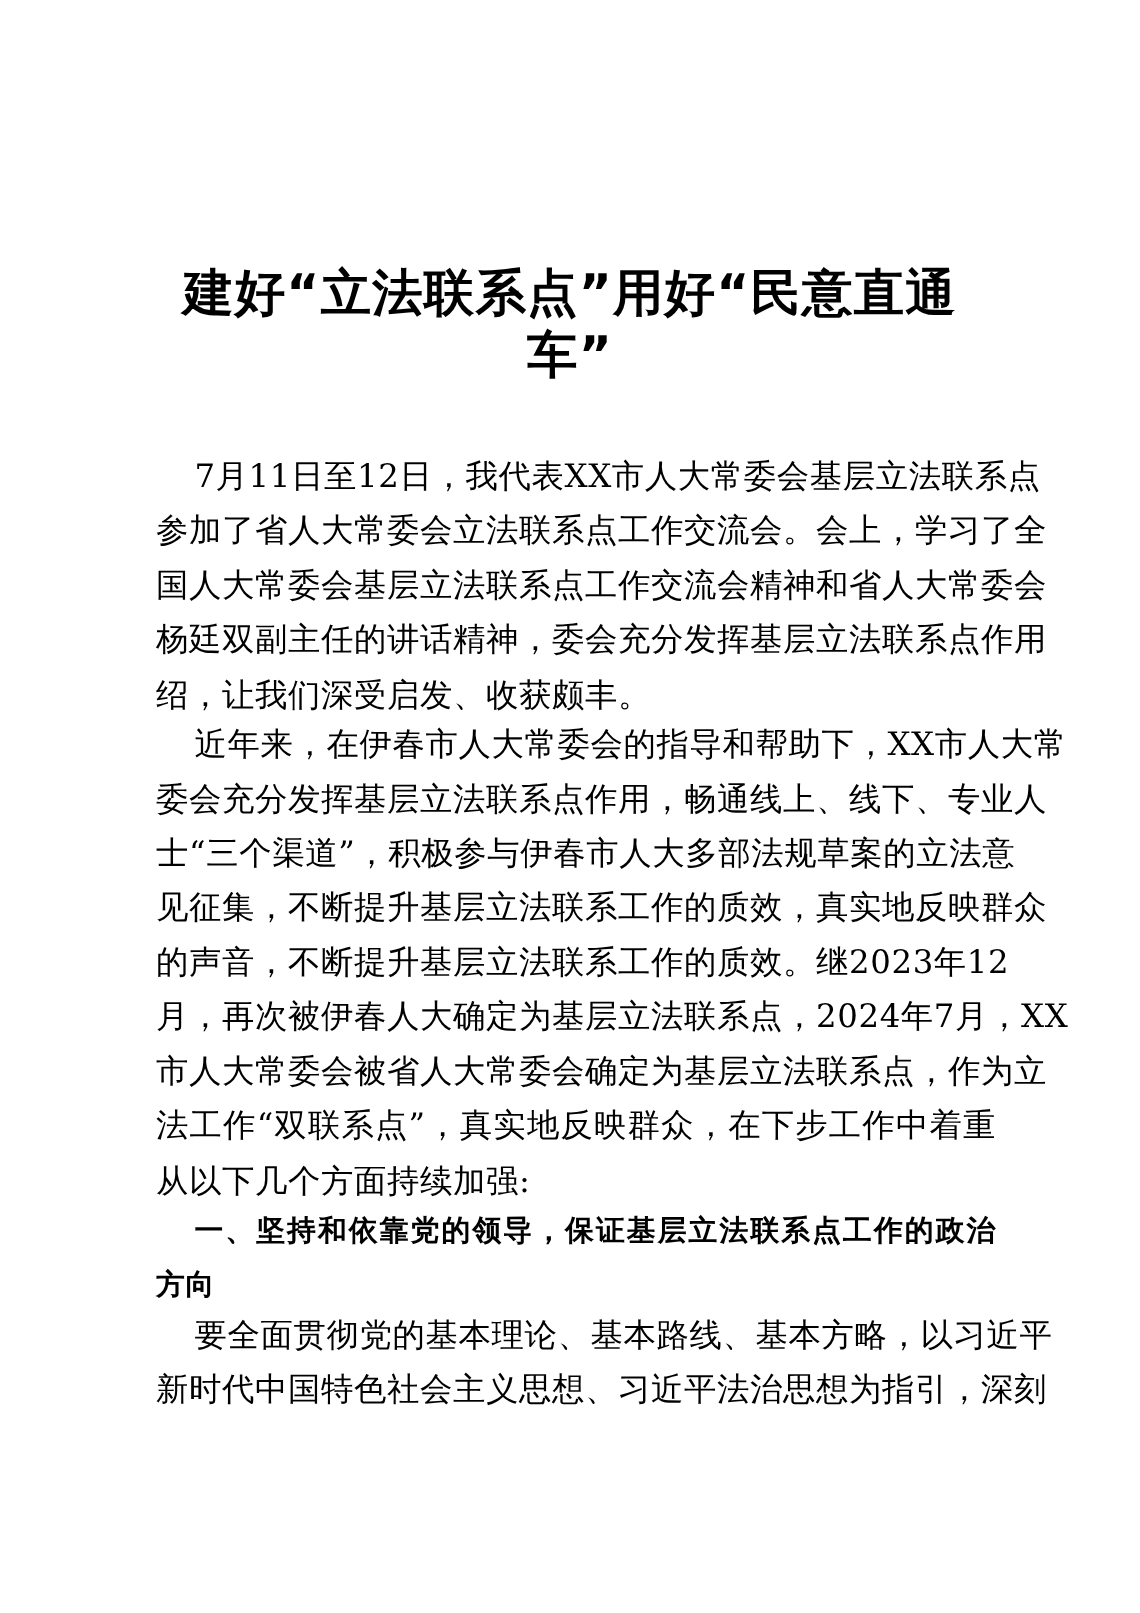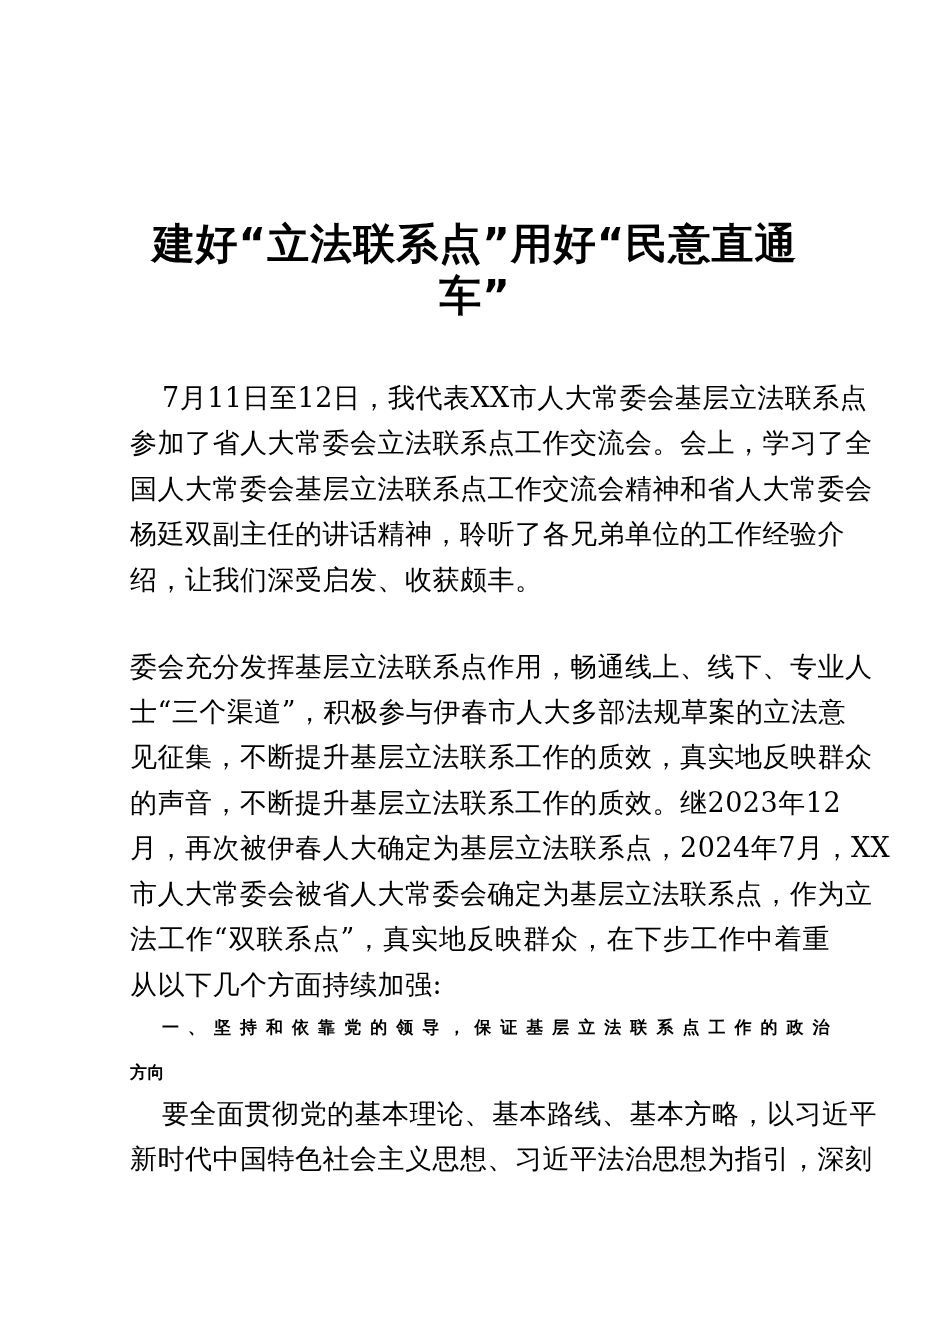--- a/index.html
+++ b/index.html
@@ -2,36 +2,37 @@
 <html><head>
   <meta charset="utf-8">
   <style>
     html, body { margin: 0; padding: 0; background: #ffffff; }
     body { width: 950px; height: 1344px; position: relative; overflow: hidden; font-family: "DejaVu Serif", "Liberation Serif", serif; color: #000; }
     .page { position: absolute; left: 0; top: 0; width: 950px; height: 1344px; background: #fff; }
     .title-line { position: absolute; left: 0; width: 950px; text-align: center; font-family: "DejaVu Sans", "Liberation Sans", sans-serif; font-weight: bold; font-size: 42px; letter-spacing: 1px; line-height: 48px; white-space: nowrap; }
     .line { position: absolute; left: 130px; width: 700px; font-size: 27px; line-height: 32px; white-space: nowrap; text-align: justify; text-align-last: justify; letter-spacing: 0.5px; }
     .line.last { text-align-last: left; }
     .line.indent { left: 162px; width: 668px; }
-    .line.heading { font-family: Liberation Serif, serif; font-weight: bold; font-size: 17px; }
+    .line.heading { font-family: Liberation Mono, monospace; font-weight: bold; font-size: 24px; }
   </style>
 </head>
 <body>
 
 <div class="page">
 
   <div class="title-line" style="top:220px;">建好“立法联系点”用好“民意直通</div>
   <div class="title-line" style="top:272px;">车”</div>
 
   <div class="line indent" style="top:382px;">7月11日至12日，我代表XX市人大常委会基层立法联系点</div>
   <div class="line" style="top:427px;">参加了省人大常委会立法联系点工作交流会。会上，学习了全</div>
   <div class="line" style="top:473px;">国人大常委会基层立法联系点工作交流会精神和省人大常委会</div>
-  <div class="line" style="top:518px; width:665px;">杨廷双副主任的讲话精神，聆听了各兄弟单位的工作经验介</div>
+  <div class="line" style="top:518px; width:665px;">杨廷双副主任的讲话精神，委会充分发挥基层立法联系点作用</div>
   <div class="line last" style="top:564px;">绍，让我们深受启发、收获颇丰。</div>
 
+  <div class="line indent" style="top:605px;">近年来，在伊春市人大常委会的指导和帮助下，XX市人大常</div>
   <div class="line" style="top:651px;">委会充分发挥基层立法联系点作用，畅通线上、线下、专业人</div>
   <div class="line" style="top:696px;">士“三个渠道”，积极参与伊春市人大多部法规草案的立法意</div>
   <div class="line" style="top:741px;">见征集，不断提升基层立法联系工作的质效，真实地反映群众</div>
   <div class="line" style="top:787px; width:672px;">的声音，不断提升基层立法联系工作的质效。继2023年12</div>
   <div class="line" style="top:832px;">月，再次被伊春人大确定为基层立法联系点，2024年7月，XX</div>
   <div class="line" style="top:878px;">市人大常委会被省人大常委会确定为基层立法联系点，作为立</div>
   <div class="line" style="top:923px;">法工作“双联系点”，真实地反映群众，在下步工作中着重</div>
   <div class="line last" style="top:969px;">从以下几个方面持续加强:</div>
 
   <div class="line indent heading" style="top:1012px;">一、坚持和依靠党的领导，保证基层立法联系点工作的政治</div>

